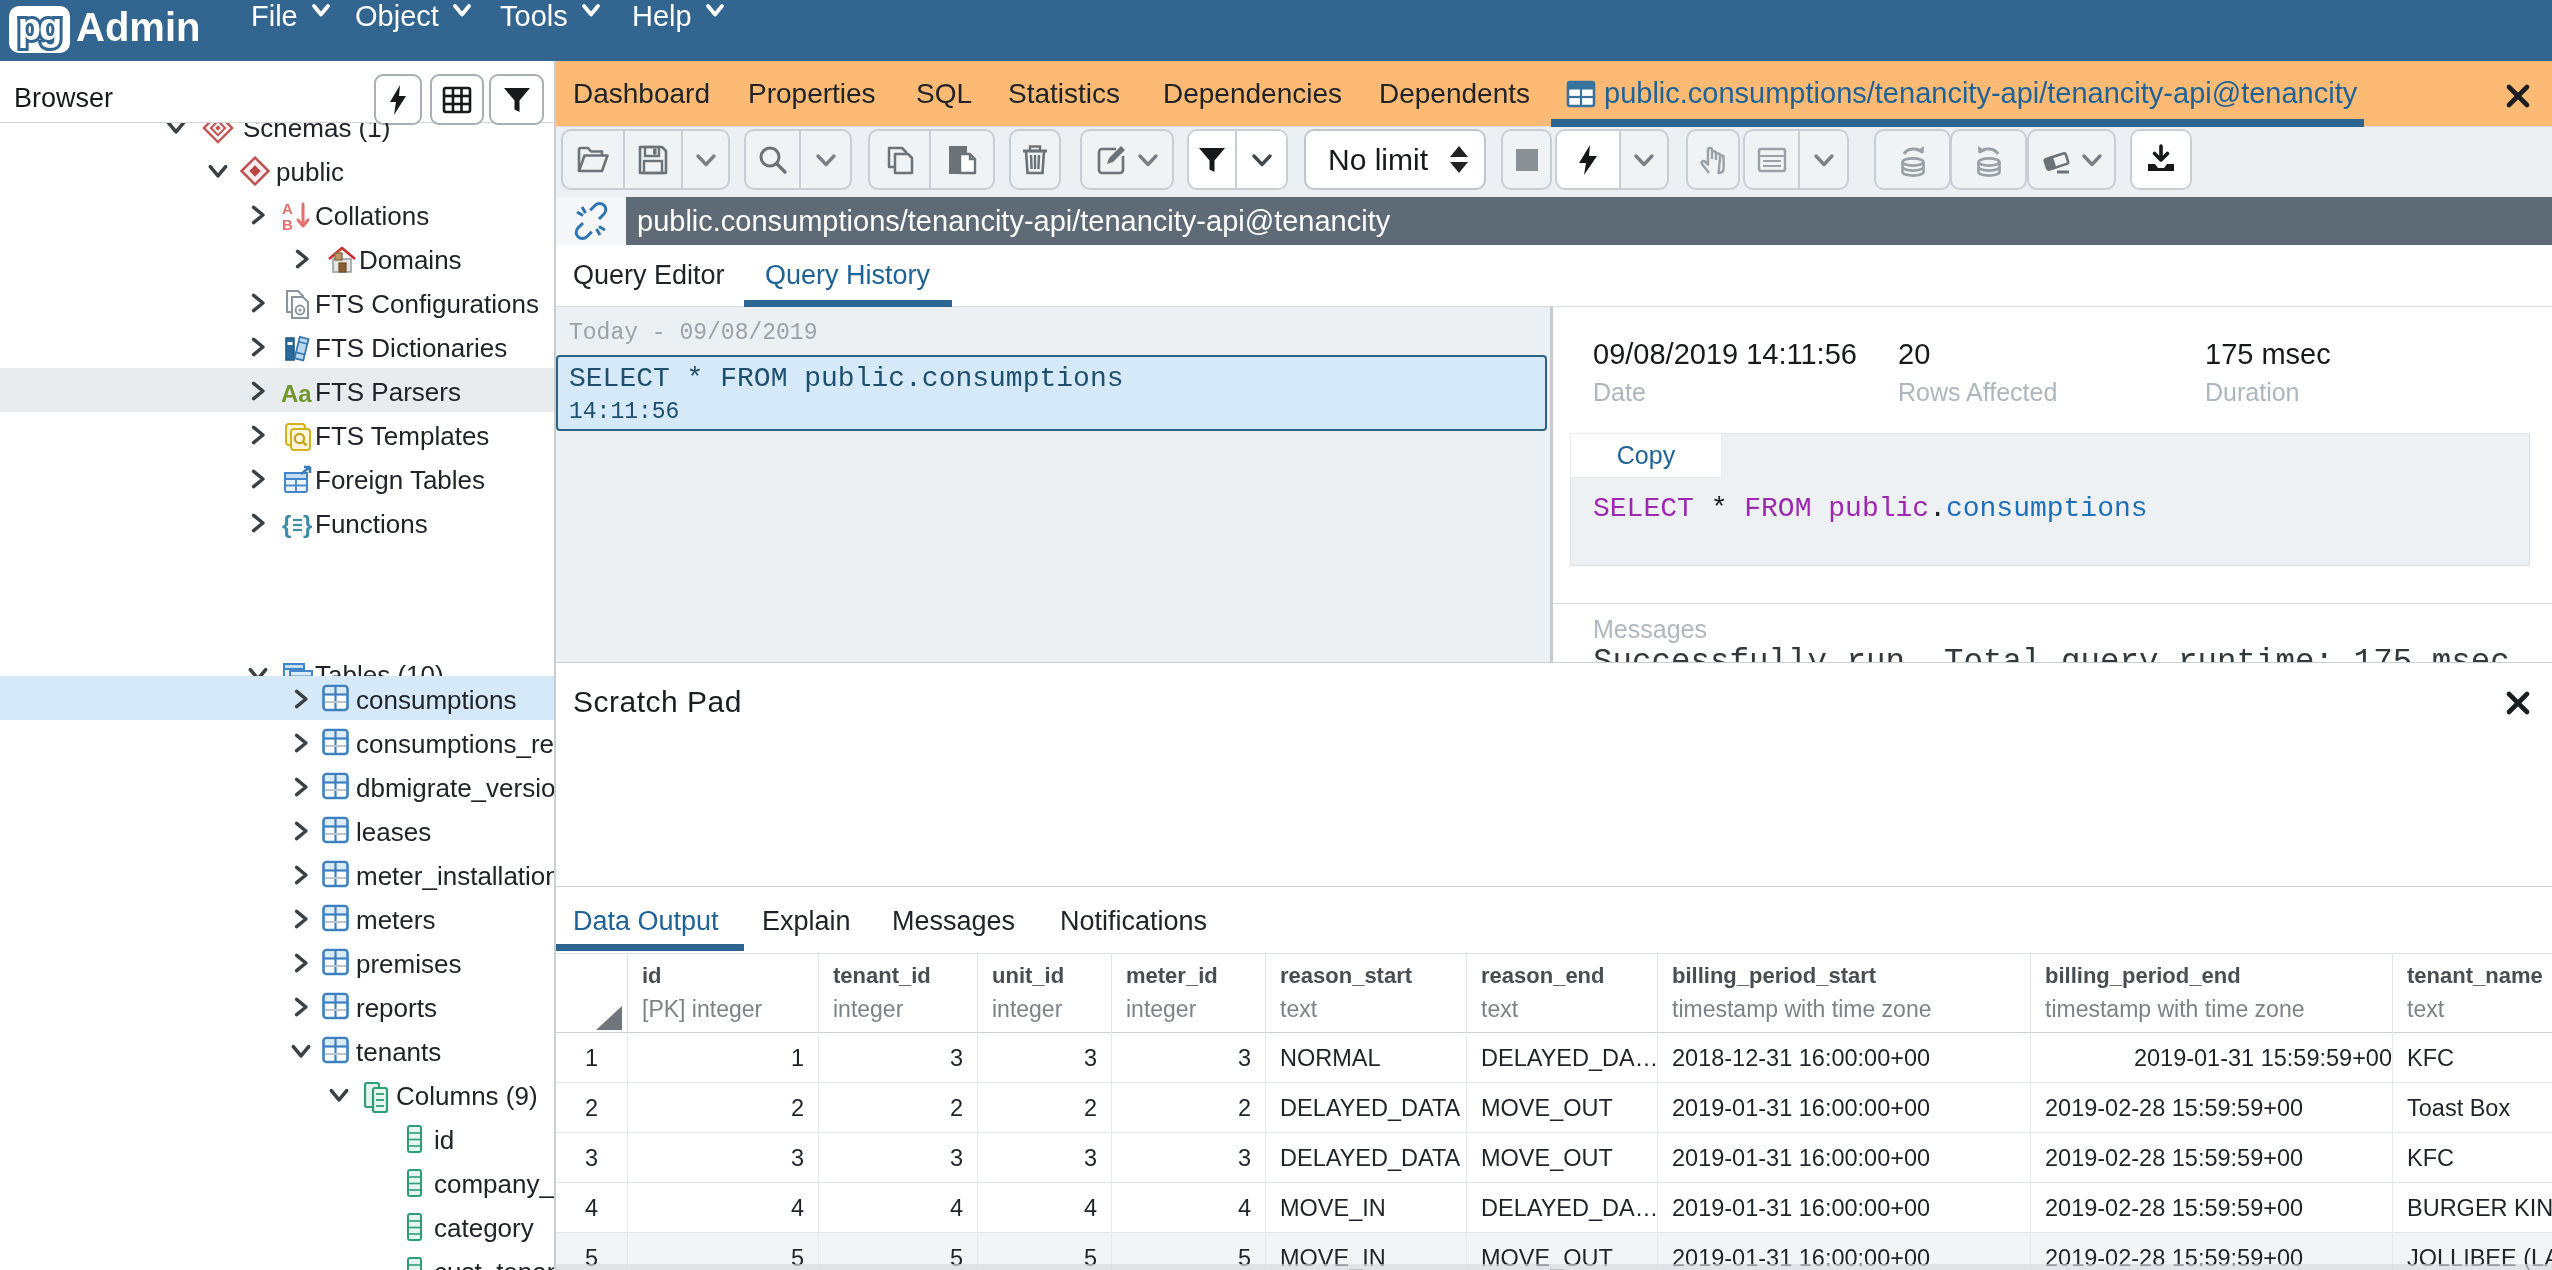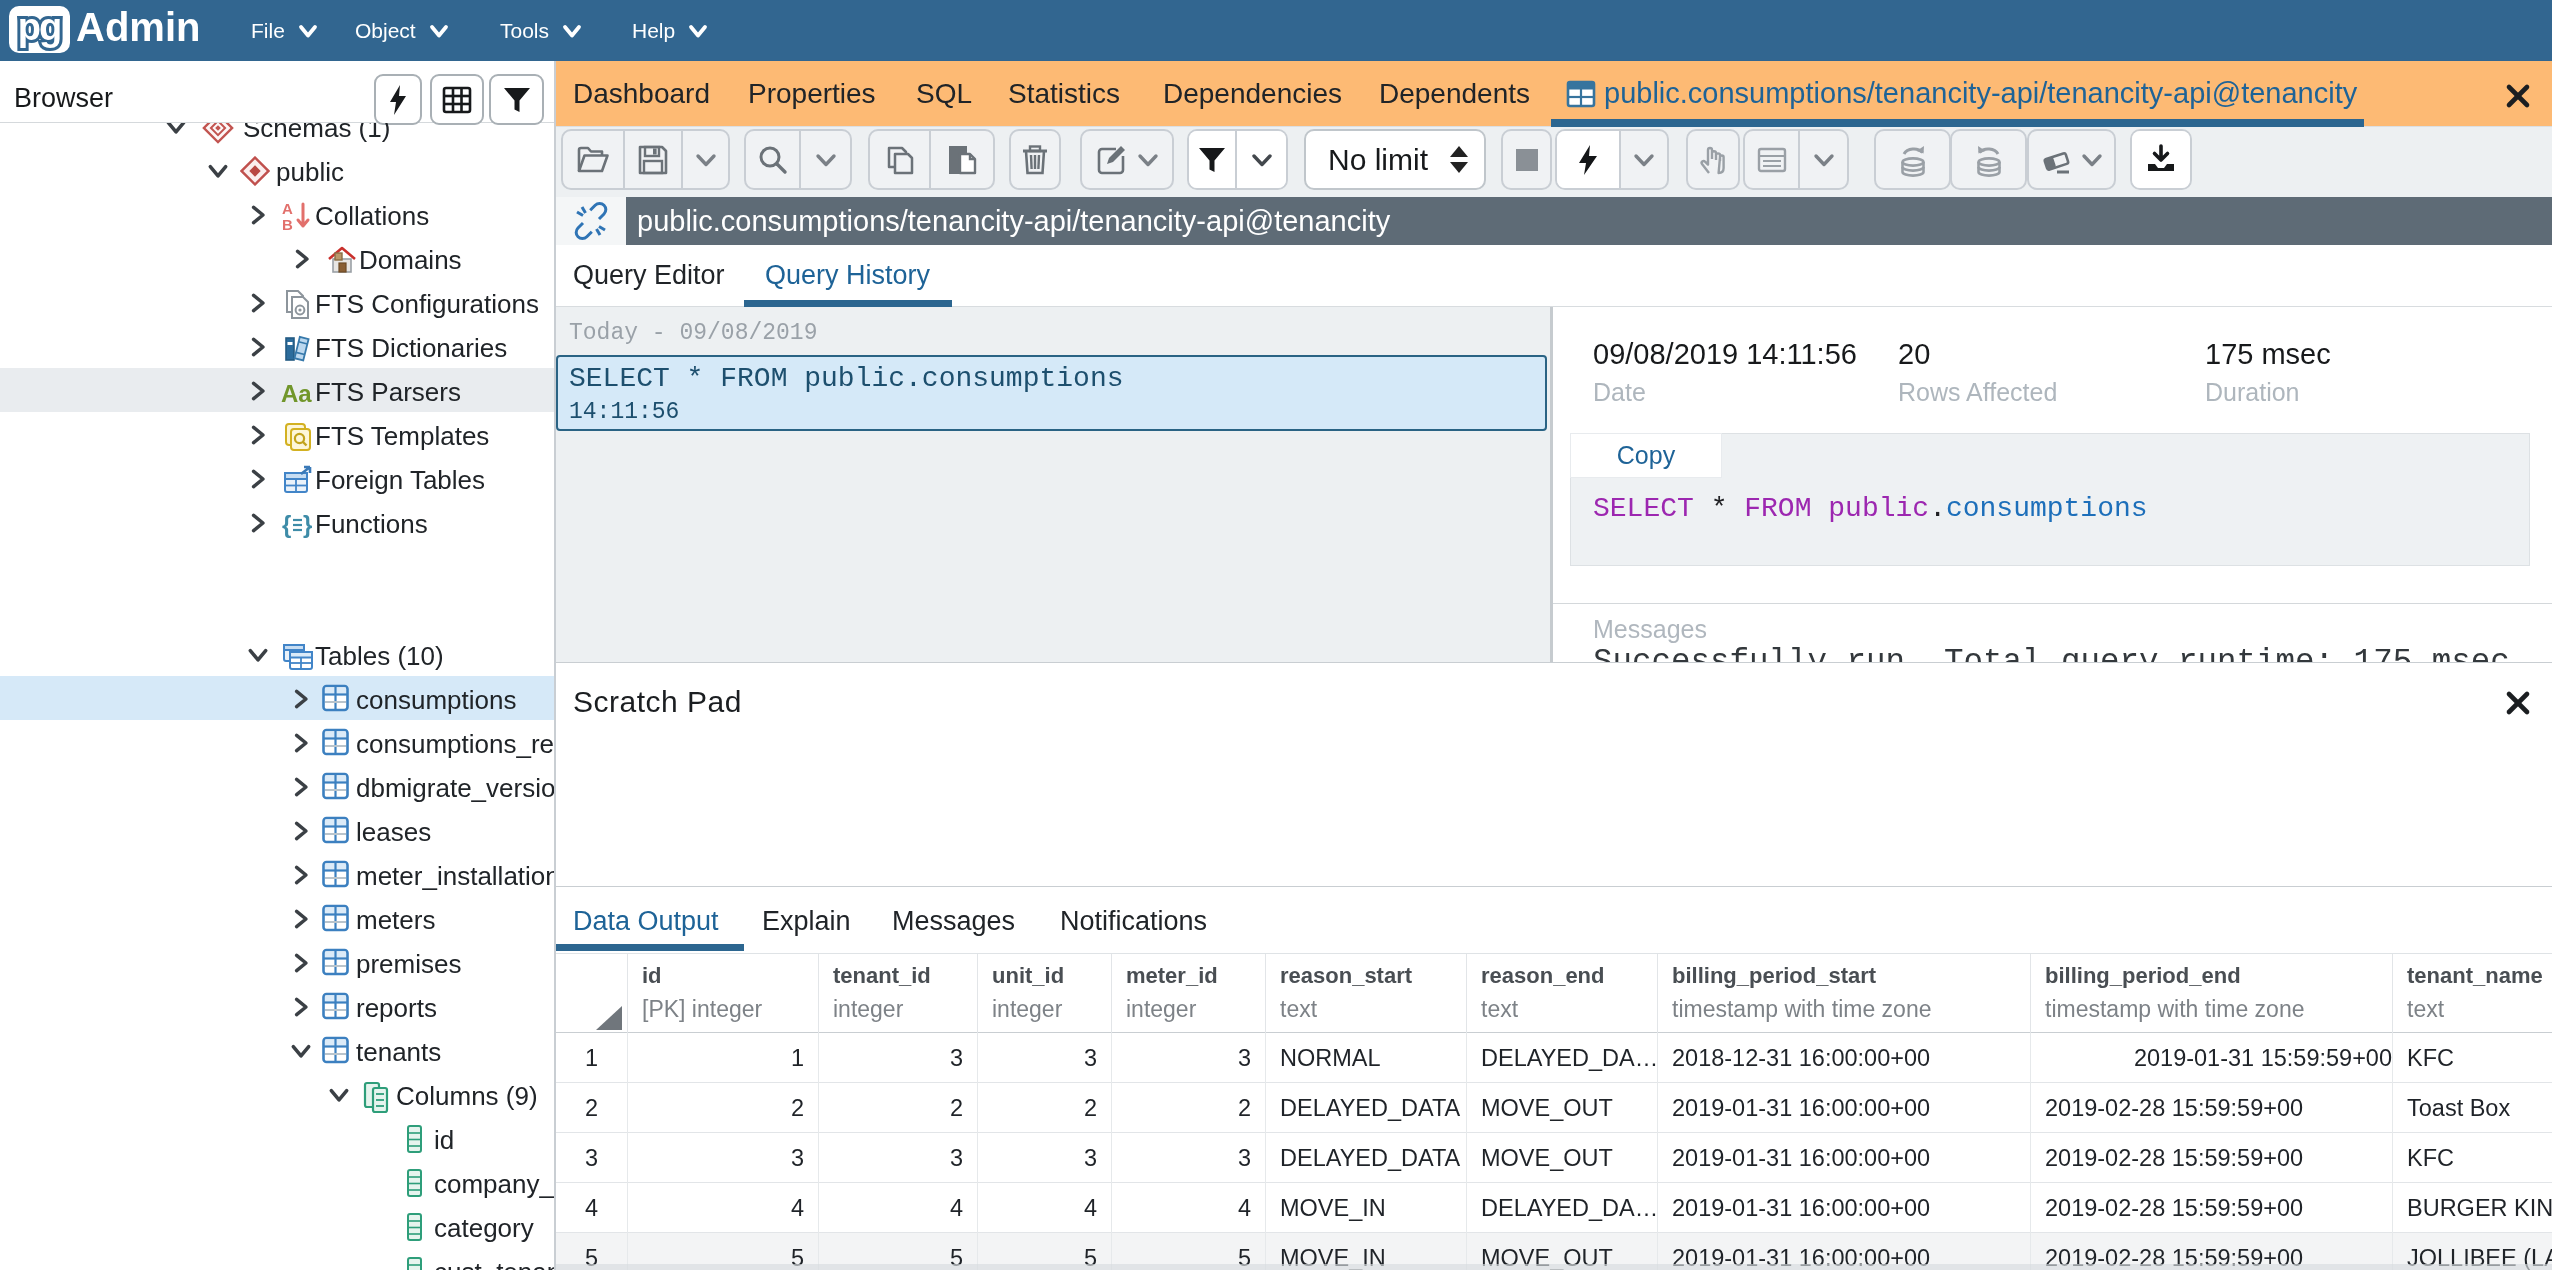--- a/index.html
+++ b/index.html
@@ -4,21 +4,21 @@
 * { margin:0; padding:0; box-sizing:border-box; }
 html,body { width:2552px; height:1270px; overflow:hidden; }
 body { font-family:"Liberation Sans",sans-serif; background:#fff; }
 #app { position:relative; width:2552px; height:1270px; overflow:hidden; }
 .abs { position:absolute; }
 
 #nav { position:absolute; left:0; top:0; width:2552px; height:61px; background:#326690; }
 #logo { position:absolute; left:9px; top:6px; width:61px; height:47px; background:#fff; border-radius:10px; text-align:center; }
 #logo svg { display:block; }
 #admintxt { position:absolute; left:76px; top:5px; font-size:40px; font-weight:bold; color:#fff; }
-.menu { position:absolute; top:0; height:61px; display:flex; align-items:center; color:#fff; font-size:21px; gap:13px; }
+.menu { position:absolute; top:0; height:61px; display:flex; color:#fff; font-size:29px; gap:13px; }
 
 #sidebar { position:absolute; left:0; top:61px; width:556px; height:1209px; background:#fff; border-right:2px solid #c9ced3; }
 #bheader { position:absolute; left:0; top:0; width:100%; height:62px; border-bottom:1px solid #d5d9dc; }
 #bheader .title { position:absolute; left:14px; top:16px; font-size:27px; color:#17191b;margin-top:6px; }
 .sbtn { position:absolute; top:13px; height:51px; background:#fff; border:2px solid #a9b0b5; border-radius:9px; display:flex; align-items:center; justify-content:center; }
 #tree { position:absolute; left:0; top:62px; width:554px; height:1147px; overflow:hidden; }
 .trow { position:absolute; left:0; width:554px; height:44px; }
 .tchev { position:absolute; top:12px; }
 .tico { position:absolute; top:8px; }
 .tlabel { position:absolute; top:9px; font-size:26px; color:#202428; white-space:pre; }
@@ -239,21 +239,21 @@
             </svg></span>
           <span class="tico" style="left:281px"><svg width="34" height="34" viewBox="0 0 34 34">
               <text x="1" y="25" font-family="Liberation Sans" font-size="24" font-weight="bold" fill="#3e8ca8">{</text>
               <text x="22" y="25" font-family="Liberation Sans" font-size="24" font-weight="bold" fill="#3e8ca8">}</text>
               <line x1="12" y1="12" x2="21" y2="12" stroke="#3e8ca8" stroke-width="2.2"></line>
               <line x1="12" y1="17" x2="21" y2="17" stroke="#3e8ca8" stroke-width="2.2"></line>
               <line x1="12" y1="22" x2="21" y2="22" stroke="#3e8ca8" stroke-width="2.2"></line>
             </svg></span>
           <span class="tlabel" style="left:315px">Functions</span>
         </div>
-<div class="trow" style="top:509px;text-decoration:underline;">
+<div class="trow" style="top:528px;text-decoration:underline;">
           <span class="tchev" style="left:247px"><svg width="22" height="22" viewBox="0 0 20 20">
               <polyline points="3,6 10,14.5 17,6" fill="none" stroke="#3b4045" stroke-width="3.2" stroke-linecap="round" stroke-linejoin="round"></polyline>
             </svg></span>
           <span class="tico" style="left:281px"><svg width="34" height="34" viewBox="0 0 34 34">
               <rect x="3" y="5" width="20" height="16" rx="2" fill="#eaf2fa" stroke="#4285c8" stroke-width="2"></rect>
               <rect x="3" y="5" width="20" height="5" fill="#c7ddf2" stroke="#4285c8" stroke-width="2"></rect>
               <rect x="9" y="12" width="22" height="17" rx="2" fill="#fff" stroke="#4285c8" stroke-width="2"></rect>
               <rect x="9" y="12" width="22" height="5.5" fill="#dcebf8" stroke="#4285c8" stroke-width="2"></rect>
               <line x1="20" y1="17" x2="20" y2="29" stroke="#4285c8" stroke-width="1.8"></line>
               <line x1="9" y1="23" x2="31" y2="23" stroke="#4285c8" stroke-width="1.8"></line>

